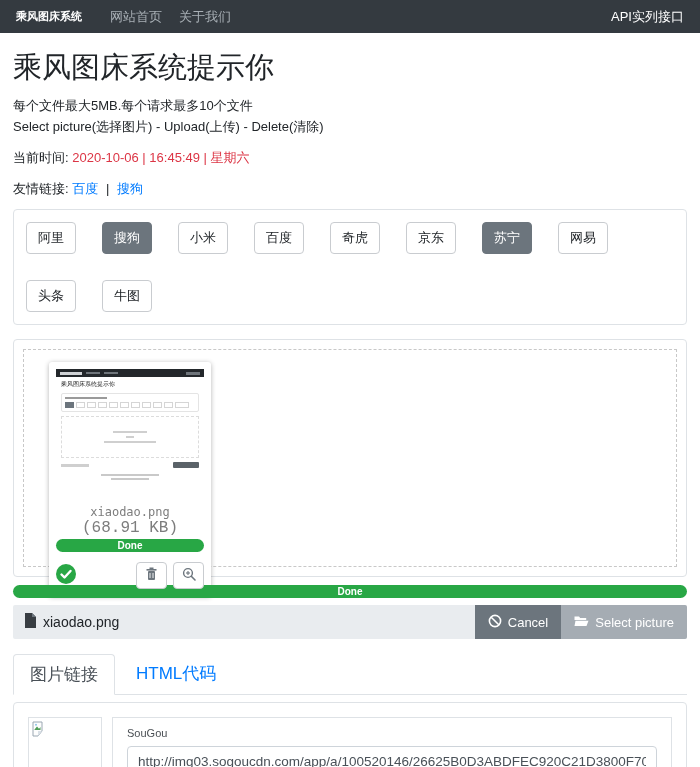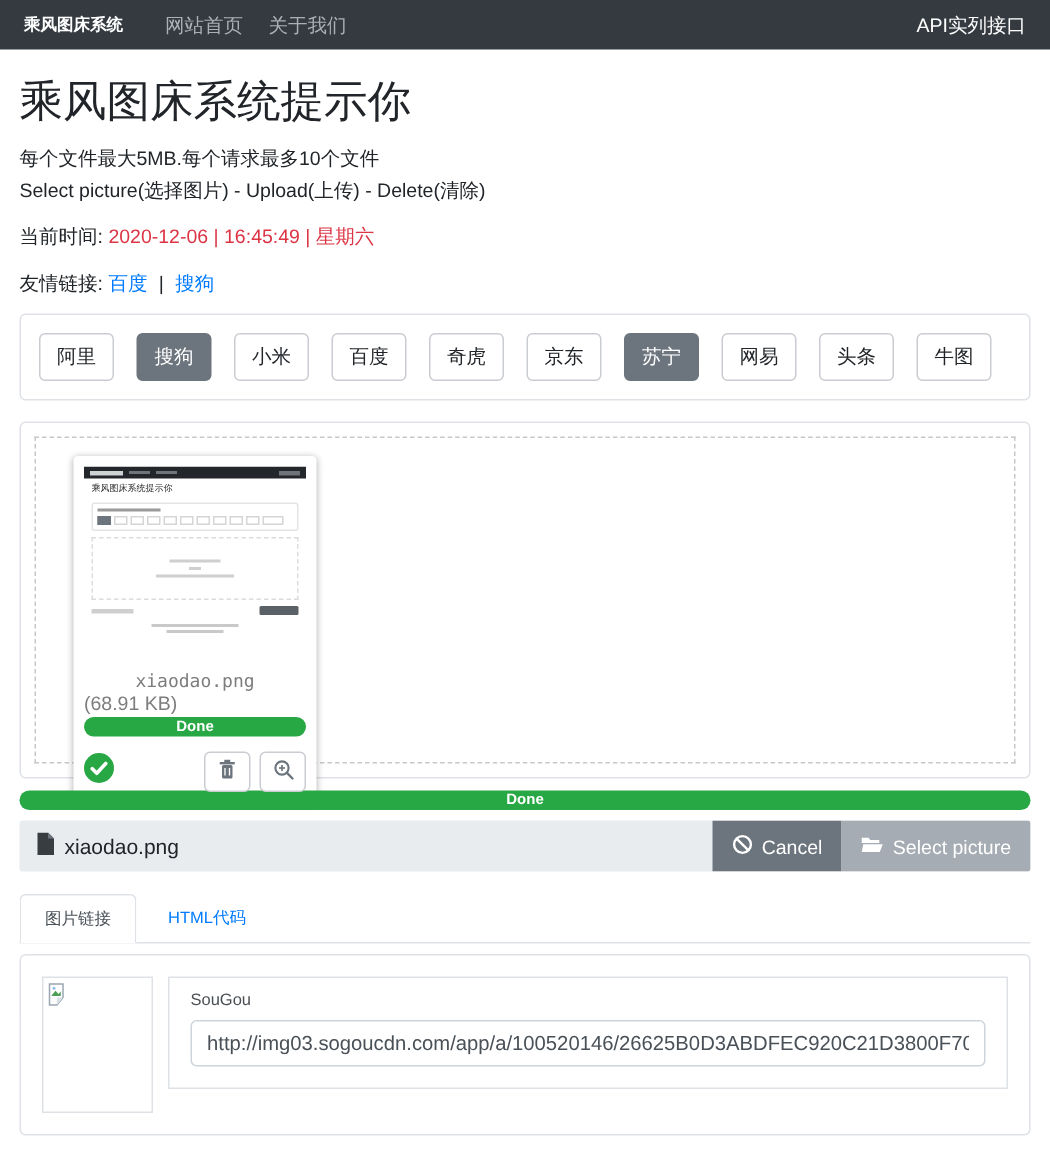--- a/index.html
+++ b/index.html
@@ -18,21 +18,21 @@
   .sub { font-size:13px; margin:3px 0; }
   .time-row { margin-top:13px; font-size:13px; }
   .red { color:#dc3545; }
   .friend-row { margin-top:13px; font-size:13px; }
   a.blue { color:#007bff; text-decoration:none; cursor:pointer; }
   .pipe { color:#212529; margin:0 4px; }
 
   
   .panel { border:1px solid #dee2e6; border-radius:4px; padding:12px; margin-top:11px; }
   .panel-title { font-size:15px; margin-bottom:11px; }
-  .btn-row { display:flex; gap:15px; flex-wrap:wrap;font-family:Liberation Mono, monospace; }
+  .btn-row { display:flex; gap:26px; flex-wrap:wrap;font-family:Liberation Mono, monospace; }
   .btn { background:#fff; border:1px solid #c9ccd0; border-radius:4px; padding:6px 11px;
          font-size:13px; color:#212529; cursor:pointer; font-family:inherit; }
   .btn.dark { background:#6c757d; border-color:#6c757d; color:#fff; }
 
   
   .upload-panel { border:1px solid #dee2e6; border-radius:4px; padding:9px; margin-top:14px; height:238px; }
   .dropzone { border:1px dashed #c8c8c8; height:100%; padding:12px; }
   .file-card { width:162px; background:#fff; border-radius:3px; padding:7px;
                box-shadow:0 1px 5px rgba(0,0,0,.3); margin-left:13px; }
   .mini { width:148px; height:132px; background:#fff; overflow:hidden; font-size:0; }
@@ -53,22 +53,22 @@
                display:flex; flex-direction:column; align-items:center; justify-content:center; gap:3px; }
   .mini-drop i { display:block; height:2px; background:#cfcfcf; }
   .mini-foot { display:flex; align-items:center; margin:4px 5px 0; }
   .mini-foot .fl { height:3px; width:28px; background:#cfcfcf; }
   .mini-foot .fb { height:6px; width:26px; background:#5a6268; margin-left:auto; border-radius:1px; }
   .mini-center { display:flex; flex-direction:column; align-items:center; gap:2px; margin-top:6px; }
   .mini-center i { display:block; height:2px; background:#c9c9c9; }
 
   .card-filename { text-align:center; font-family:"DejaVu Sans Mono","Liberation Mono",monospace;
                    font-size:12px; color:#7d7d7d; margin-top:4px; }
-  .card-filesize { text-align:left; font-family:Liberation Sans, sans-serif;
-                   font-size:13px; color:#7d7d7d; }
+  .card-filesize { text-align:center; font-family:Liberation Mono, monospace;
+                   font-size:16px; color:#7d7d7d; }
   .card-progress { height:13px; background:#28a745; border-radius:7px; color:#fff;
                    font-size:10px; font-weight:bold; text-align:center; line-height:13px; margin-top:2px; }
   .card-foot { display:flex; align-items:center; margin-top:10px; }
   .icon-btn { width:31px; height:27px; border:1px solid #c9ccd0; border-radius:4px; background:#fff;
               display:flex; align-items:center; justify-content:center; cursor:pointer; margin-left:6px; }
   .spacer { flex:1; }
 
   
   .progress-global { margin-top:8px; height:13px; background:#28a745; border-radius:7px; color:#fff;
                      font-size:10px; font-weight:bold; text-align:center; line-height:13px; }
@@ -76,21 +76,21 @@
               display:flex; align-items:center; overflow:hidden; }
   .file-row-left { display:flex; align-items:center; gap:7px; padding:0 11px; font-size:14px; }
   .file-row-right { margin-left:auto; display:flex; height:100%; }
   .grp-btn { display:flex; align-items:center; gap:6px; padding:0 13px; color:#fff;
              font-size:13px; cursor:pointer; border:none; font-family:inherit; }
   .grp-btn.cancel { background:#6c757d; }
   .grp-btn.select { background:#a5acb3; }
 
   
   .tabs { margin-top:15px; display:flex; border-bottom:1px solid #dee2e6; }
-  .tab { font-size:11px; padding:8px 16px; cursor:pointer; }
+  .tab { font-size:17px; padding:8px 16px; cursor:pointer; }
   .tab.active { border:1px solid #dee2e6; border-bottom:1px solid #fff; margin-bottom:-1px;
                 border-radius:4px 4px 0 0; color:#495057; background:#fff; }
   .tab.link { color:#007bff; margin-left:5px; }
 
   
   .result-panel { border:1px solid #dee2e6; border-radius:4px; margin-top:7px; padding:14px;
                   display:flex; align-items:flex-start; gap:10px; }
   .thumb-box { width:74px; height:91px; border:1px solid #dee2e6; position:relative; flex:none; background:#fff; }
   .thumb-box svg { position:absolute; top:3px; left:3px; }
   .fields { flex:1; }
@@ -110,21 +110,21 @@
 </div>
 
 <div class="container">
 
   <h1>乘风图床系统提示你</h1>
   <p class="sub">每个文件最大5MB.每个请求最多10个文件</p>
   <p class="sub">Select picture(选择图片) - Upload(上传) - Delete(清除)</p>
 
   <p class="time-row">
     <span>当前时间:</span>
-    <span class="red">2020-12-06 | 16:45:49 | 星期六</span>
+    <span class="red">2020-10-06 | 16:45:49 | 星期六</span>
   </p>
 
   <p class="friend-row">
     <span>友情链接:</span>
     <a class="blue">百度</a>
     <span class="pipe">|</span>
     <a class="blue">搜狗</a>
   </p>
 
   <div class="panel">

